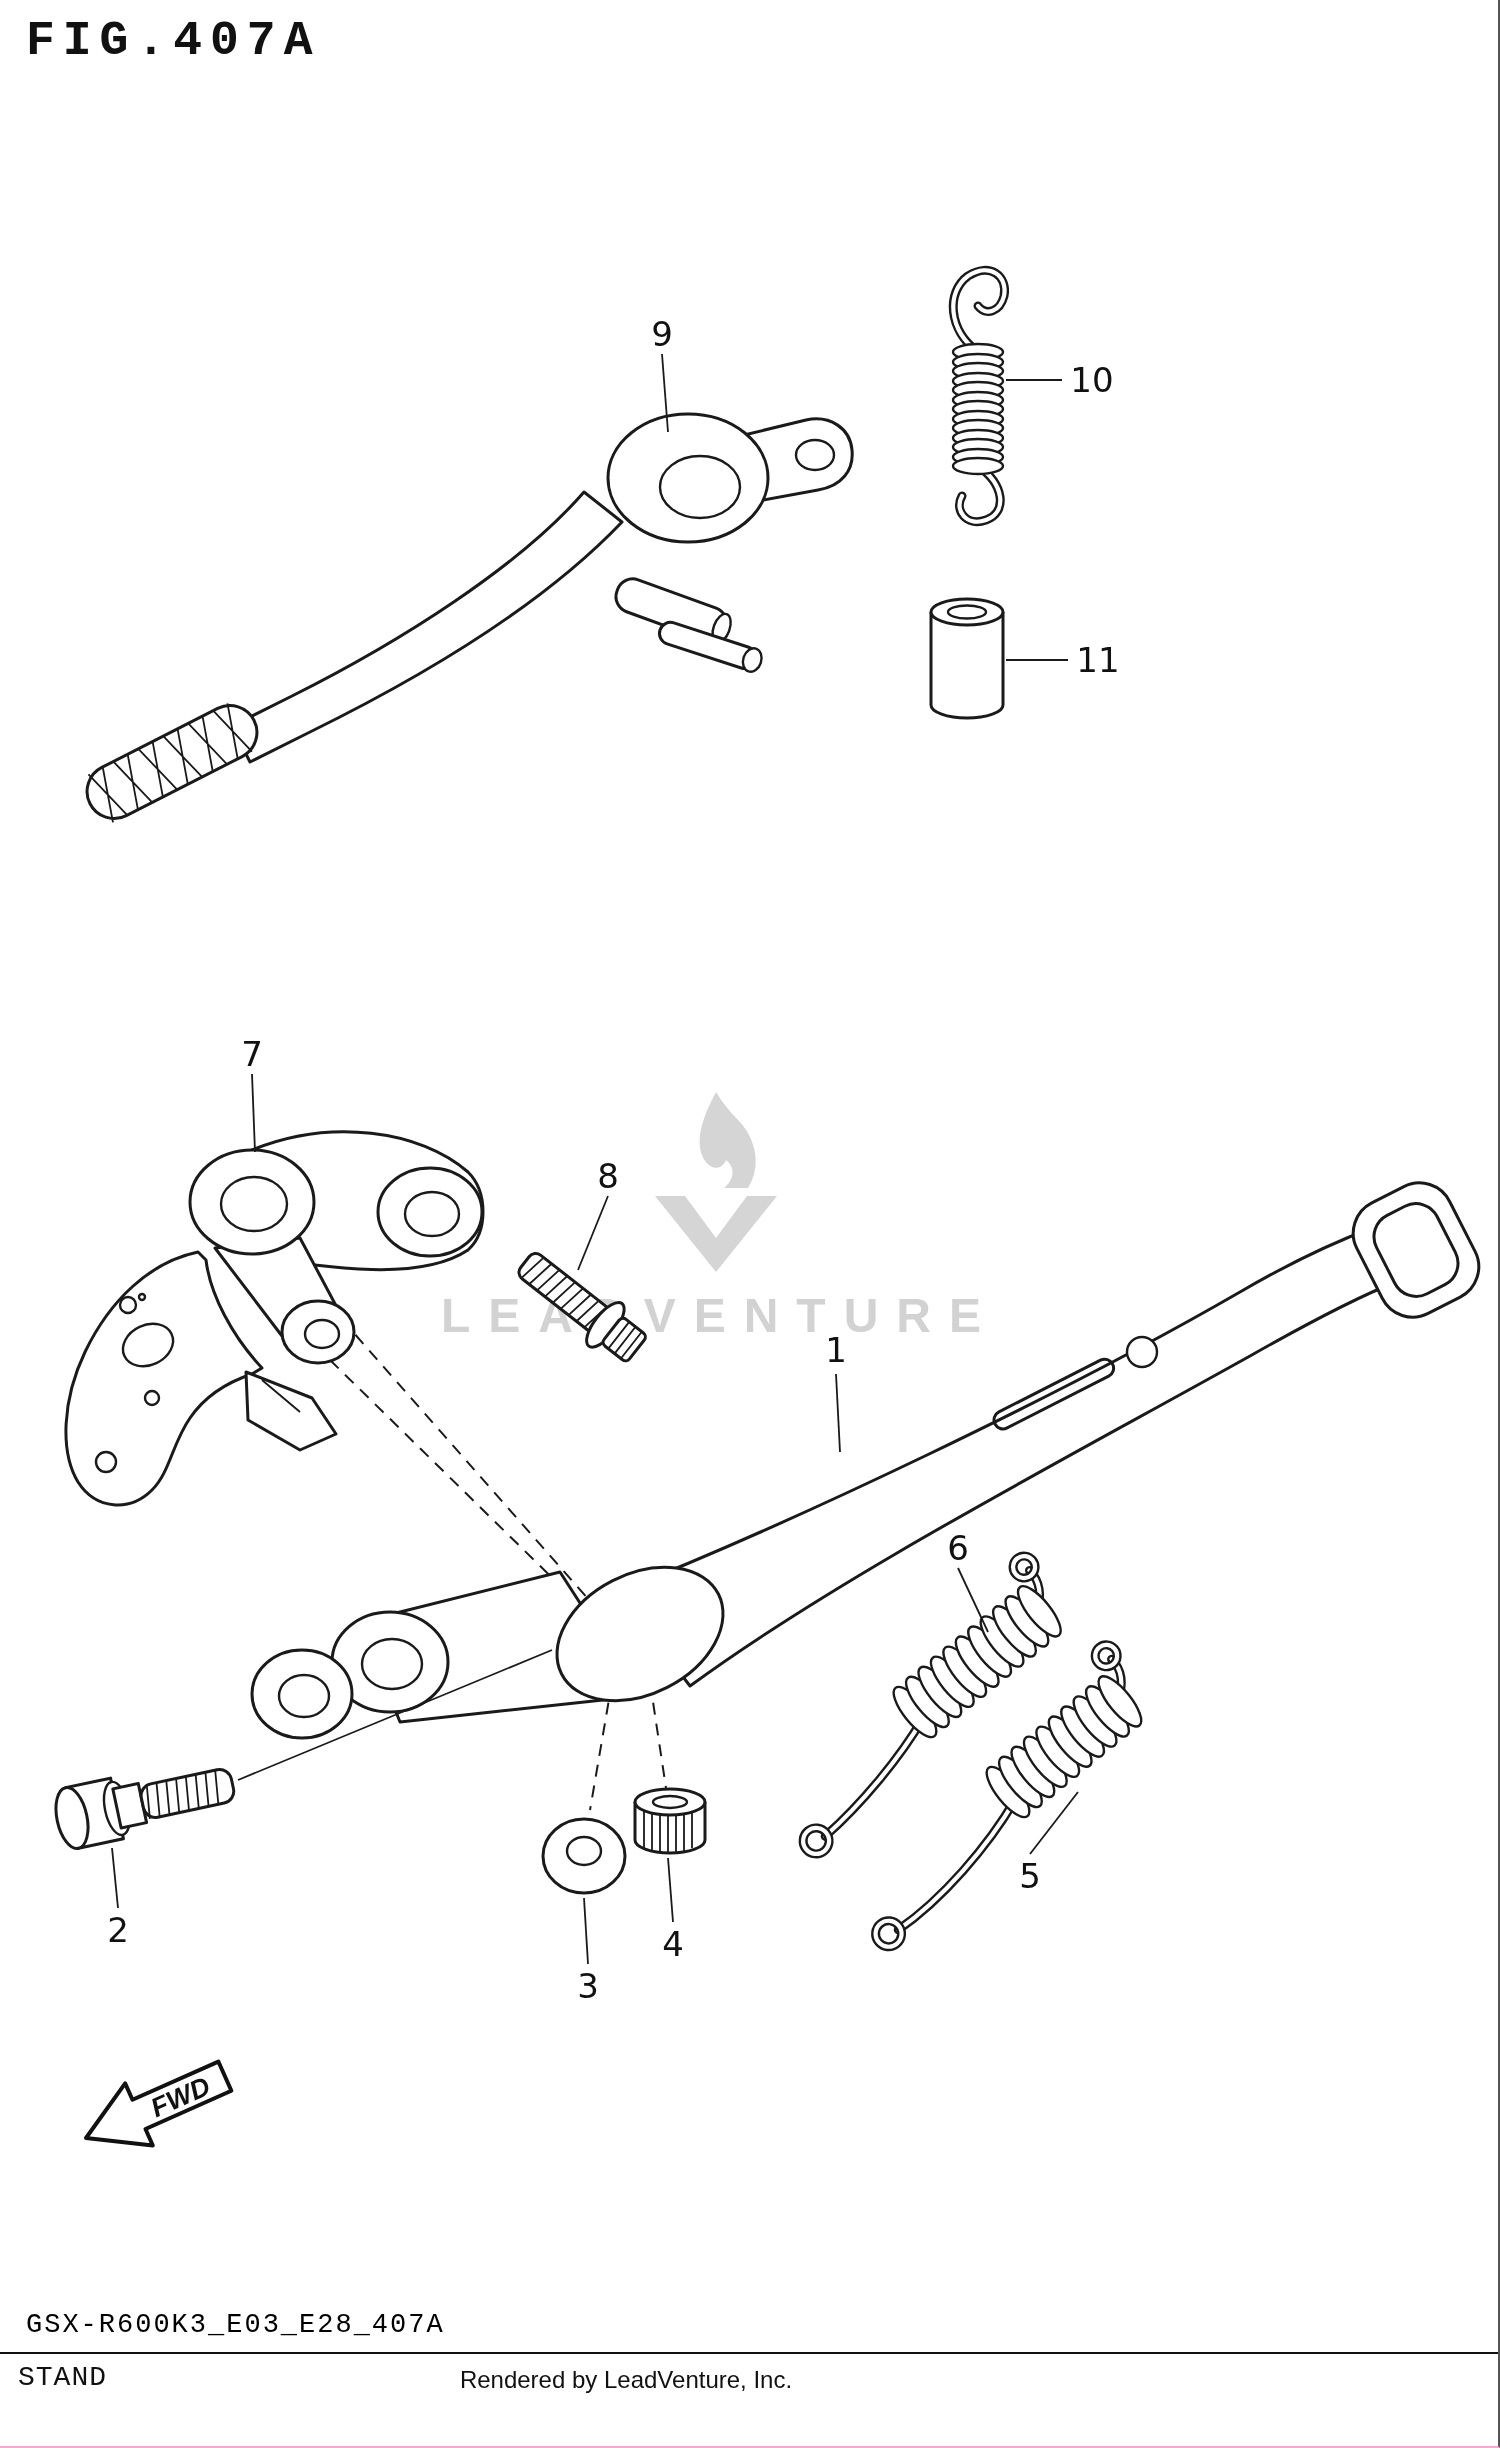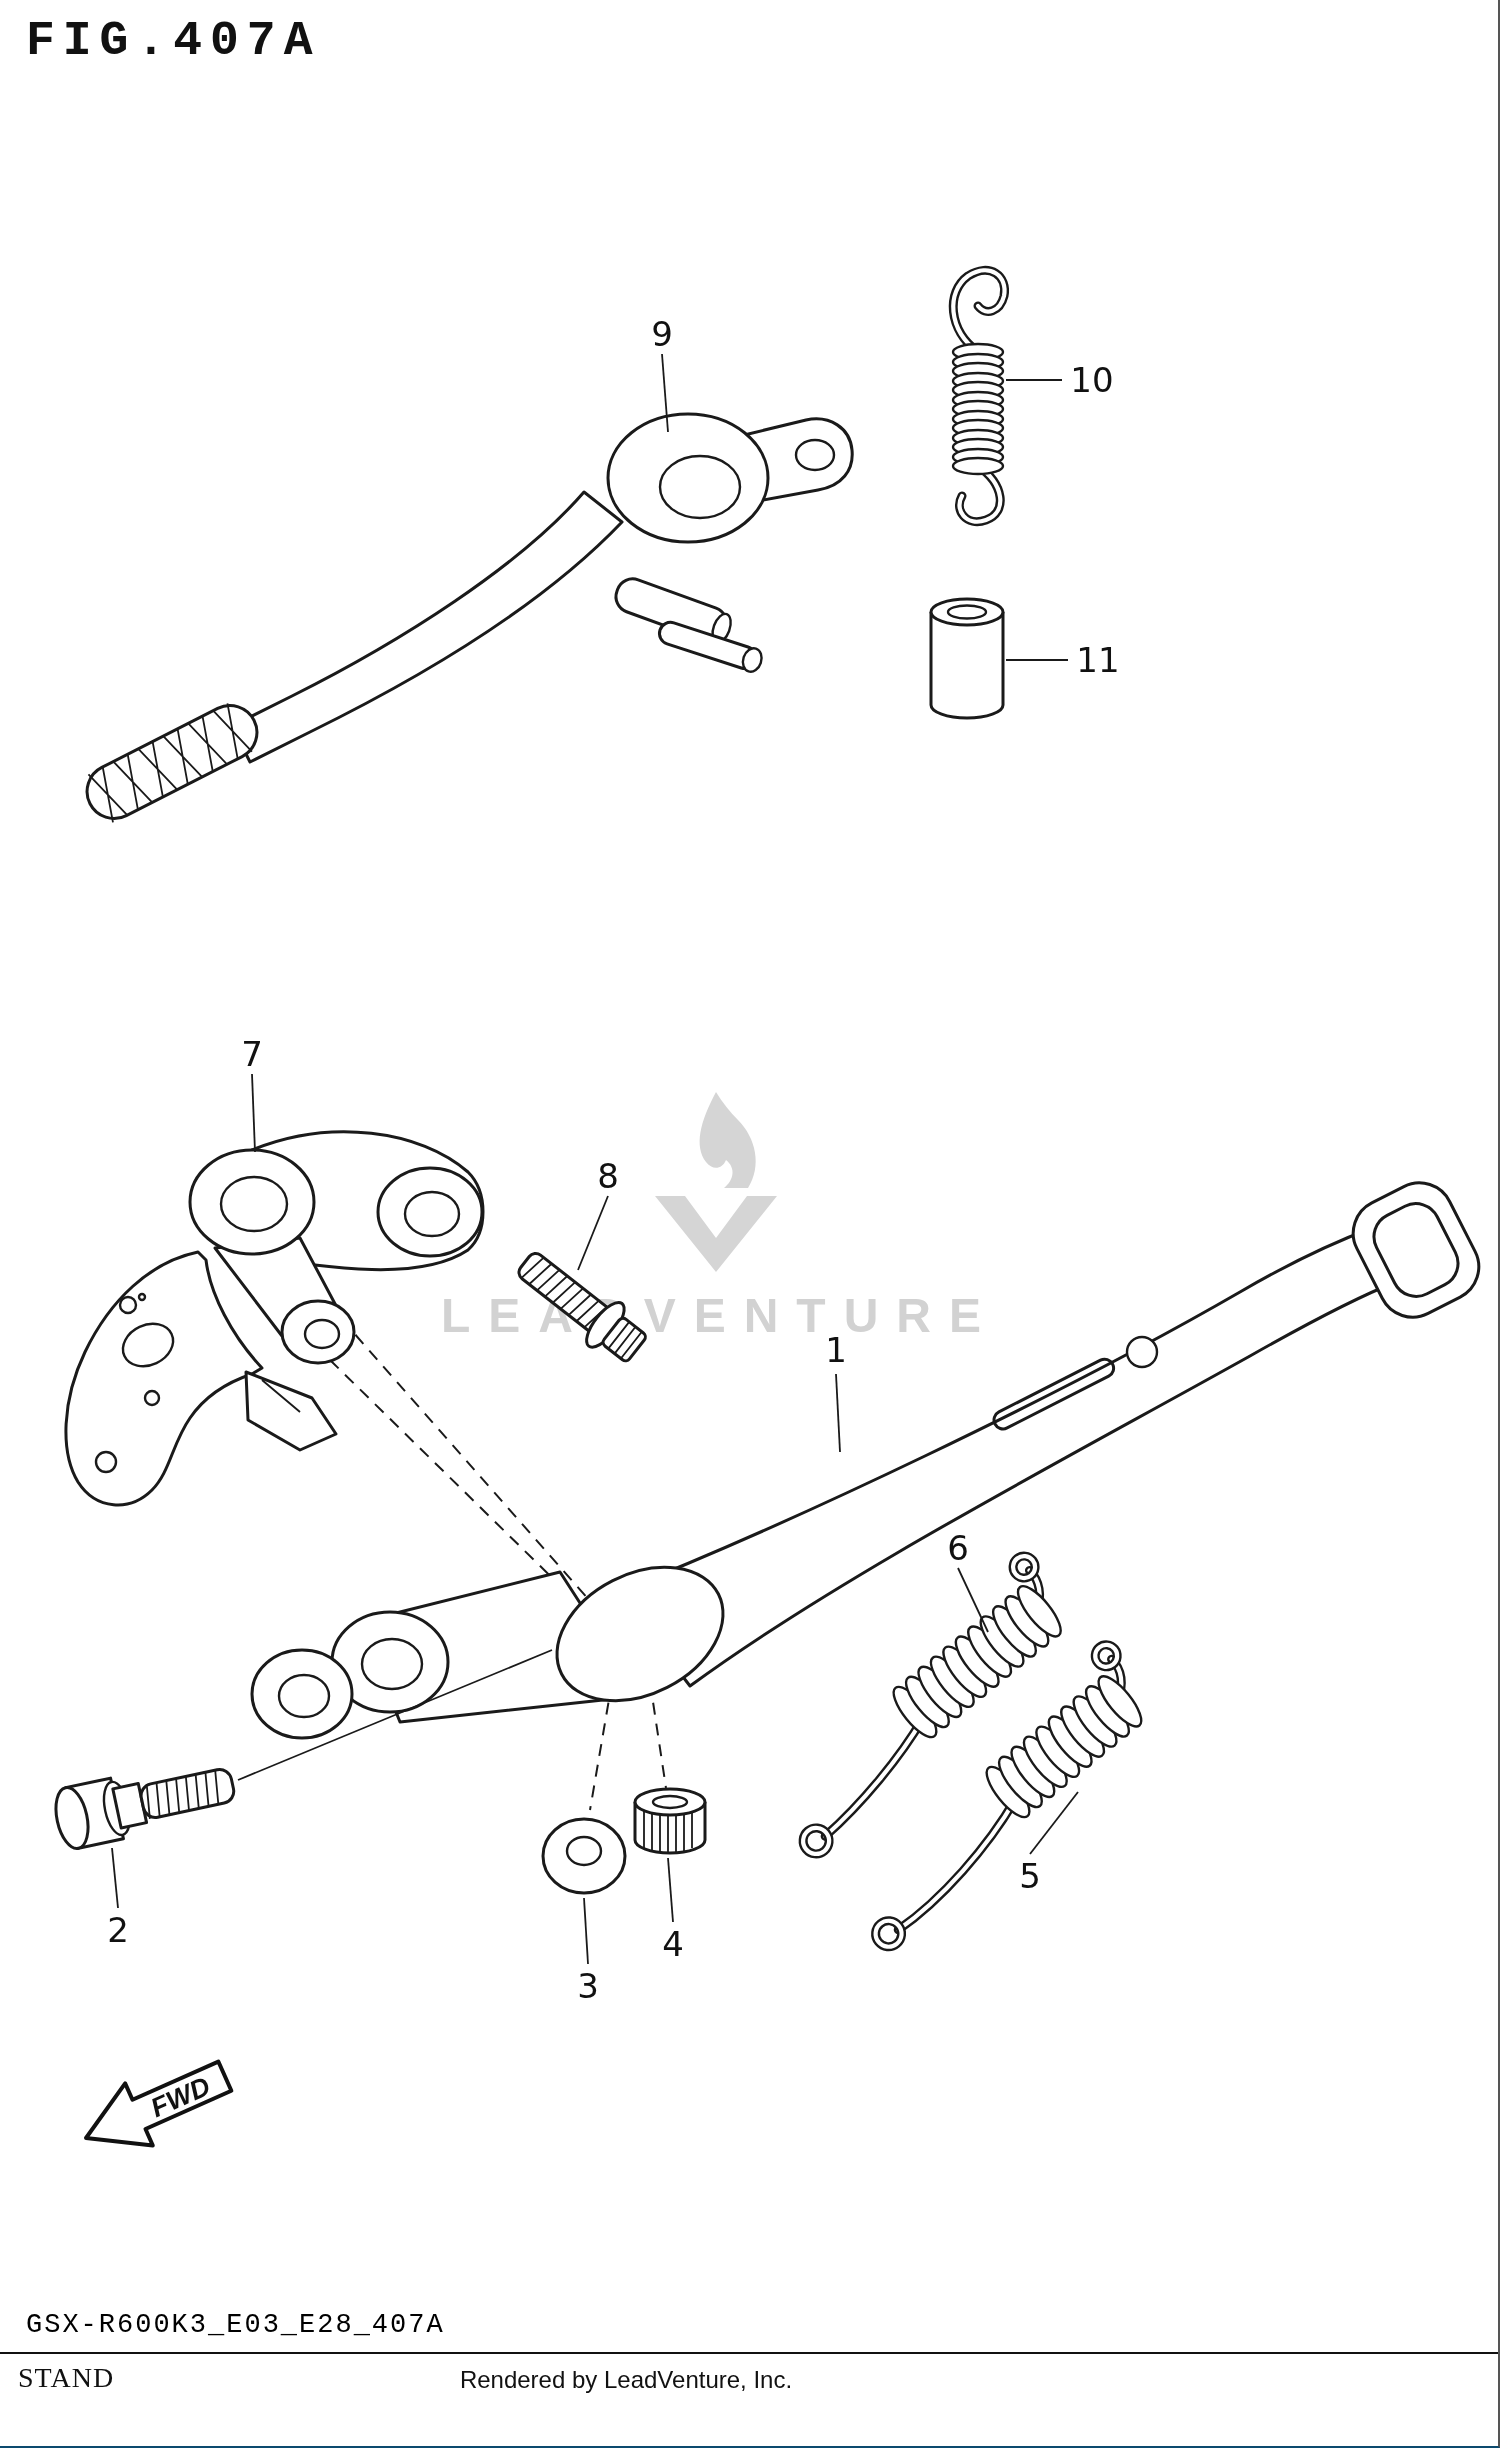--- a/index.html
+++ b/index.html
@@ -3,21 +3,21 @@
 <meta charset="utf-8">
 <style>
   html,body{margin:0;padding:0;background:#fff;}
   .page{
     position:relative;
     width:1500px;height:2448px;
     background:#fff;
     font-family:"Liberation Sans",sans-serif;
     overflow:hidden;
     border-right:2px solid #555;
-    border-bottom:2px solid #0c4a6e;
+    border-bottom:2px solid #f9a8d4;
     box-sizing:border-box;
   }
   .fig-title{
     position:absolute;top:14px;left:26px;
     font-family:"Liberation Mono",monospace;
     font-size:48px;font-weight:600;letter-spacing:8px;color:#111;
   }
   svg.diagram{position:absolute;left:0;top:0;}
   
   .ln{fill:#ffffff;stroke:#1a1a1a;stroke-width:3;stroke-linejoin:round;}
@@ -34,21 +34,21 @@
           letter-spacing:18px;fill:#d2d2d2;}
   .fwdtext{font-family:"Liberation Sans",sans-serif;font-size:27px;font-weight:bold;
            font-style:italic;fill:#111;}
   .footer-code{
     position:absolute;left:26px;top:2310px;
     font-family:"Liberation Mono",monospace;font-size:27px;letter-spacing:2px;color:#000000;
   }
   .footer-rule{position:absolute;left:0;top:2352px;width:1500px;height:0;border-top:2.5px solid #111;}
   .footer-name{
     position:absolute;left:18px;top:2362px;
-    font-family:Liberation Serif, serif;font-size:28px;letter-spacing:1px;color:#111;
+    font-family:Liberation Mono, monospace;font-size:28px;letter-spacing:1px;color:#111;
   }
   .footer-credit{
     position:absolute;left:0;top:2366px;width:1252px;text-align:center;
     font-family:"Liberation Sans",sans-serif;font-size:24px;color:#111;
   }
 </style>
 </head>
 <body>
 
 <div class="page">

